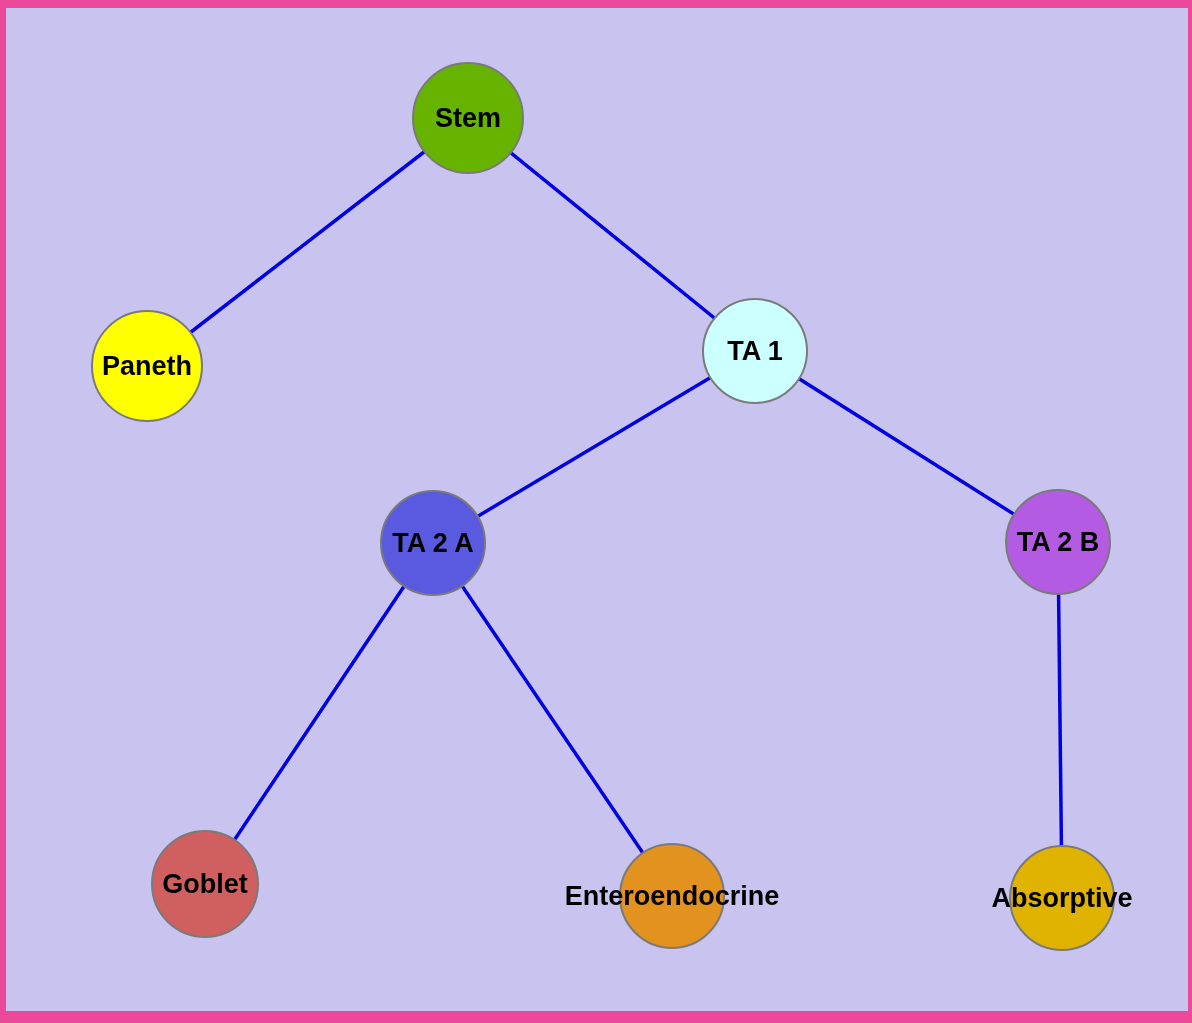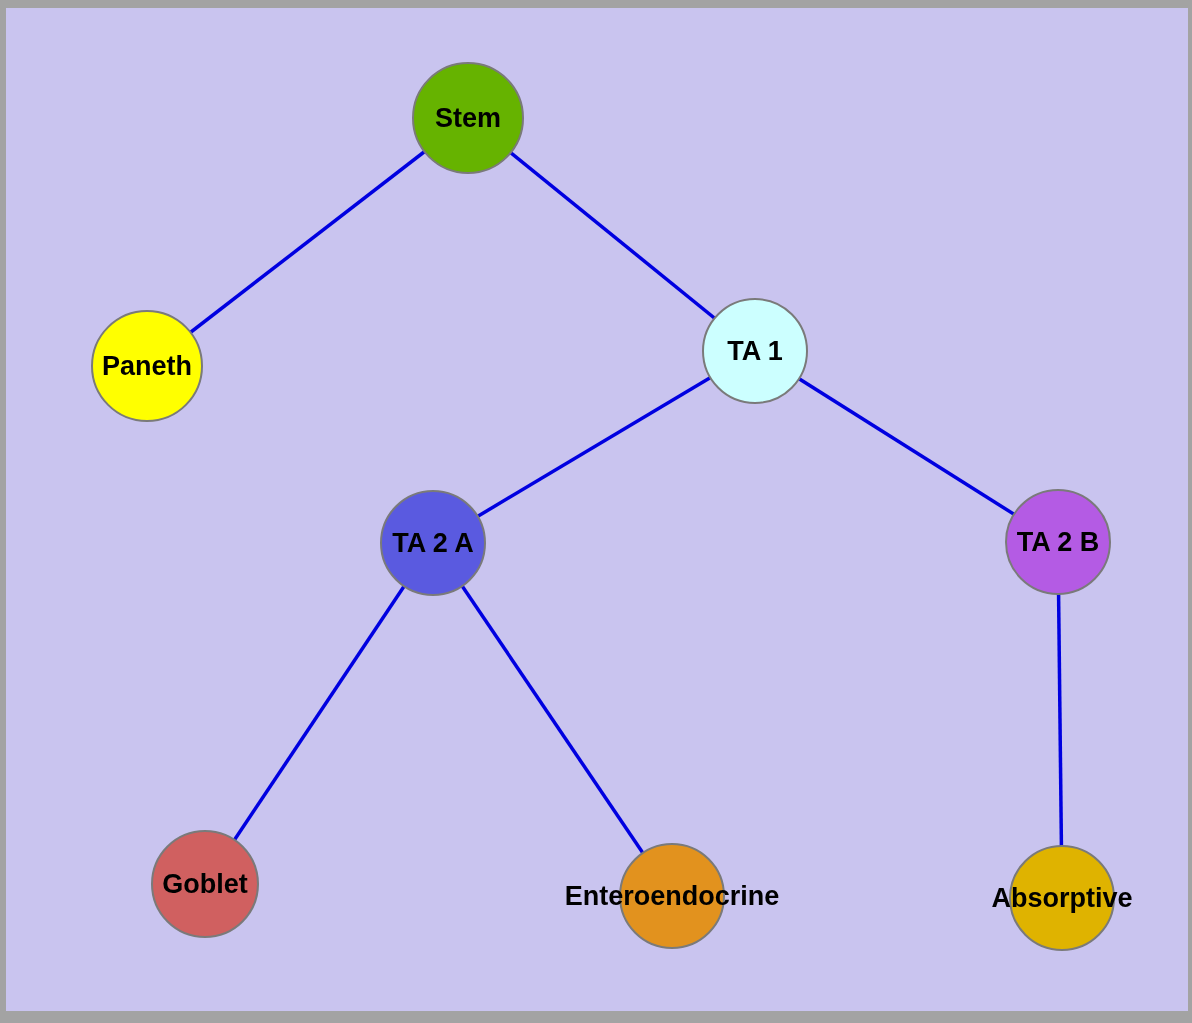--- a/index.html
+++ b/index.html
@@ -6,21 +6,21 @@
     margin: 0;
     padding: 0;
     background: #ffffff;
     font-family: "Liberation Sans", sans-serif;
   }
   .stage {
     position: relative;
     width: 1192px;
     height: 1023px;
     overflow: hidden;
-    background: #a3a3a3;
+    background: #ec4899;
   }
   svg {
     display: block;
   }
   .node-label {
     font-family: "Liberation Sans", "DejaVu Sans", sans-serif;
     font-weight: bold;
     pointer-events: none;
   }
 </style>

